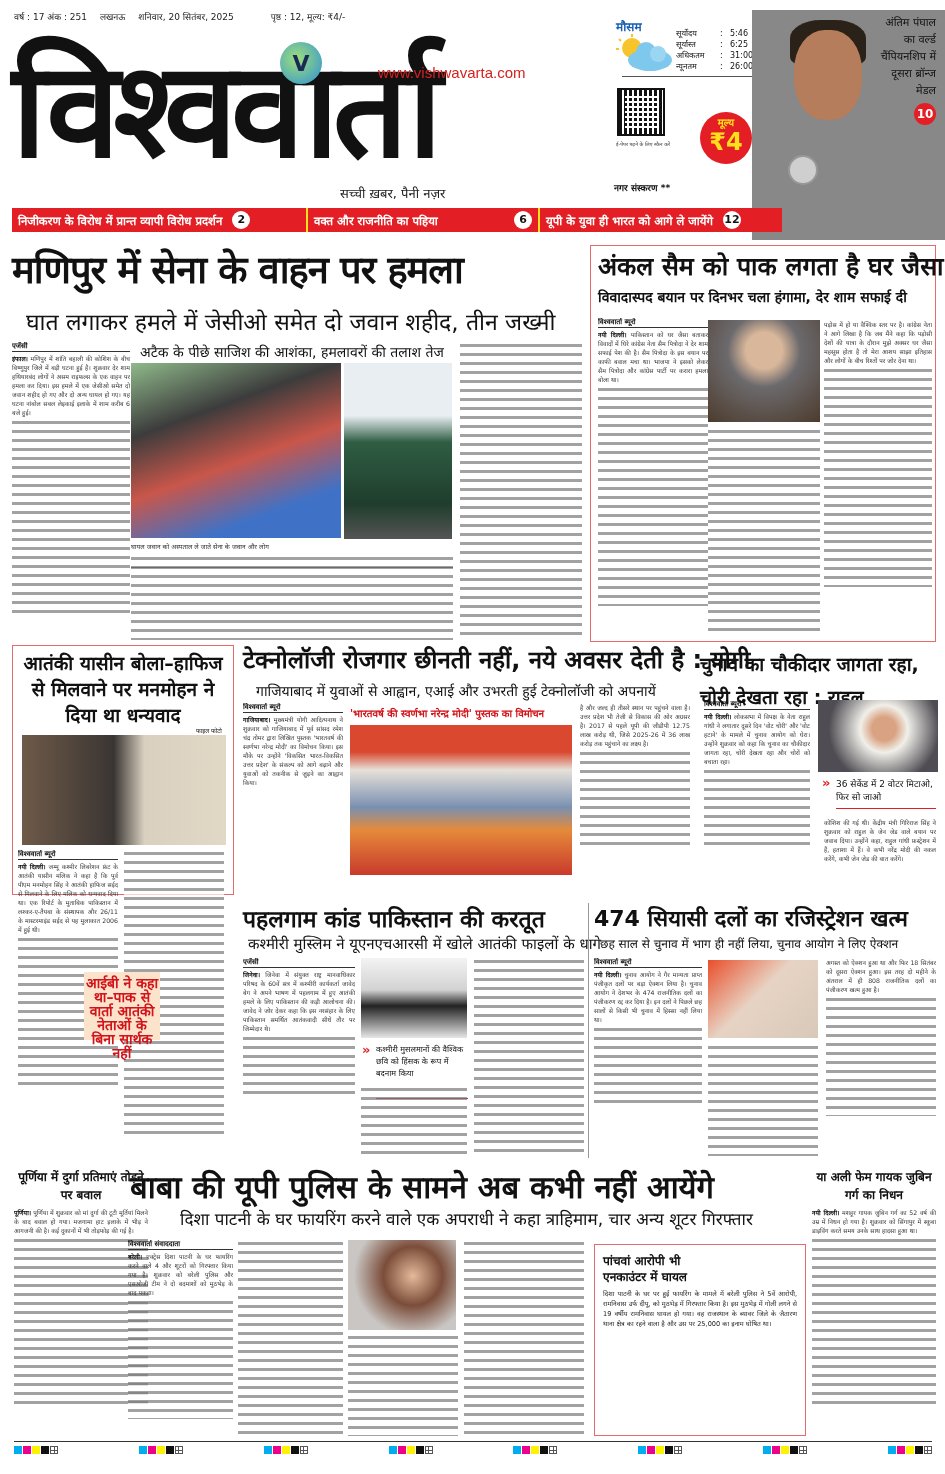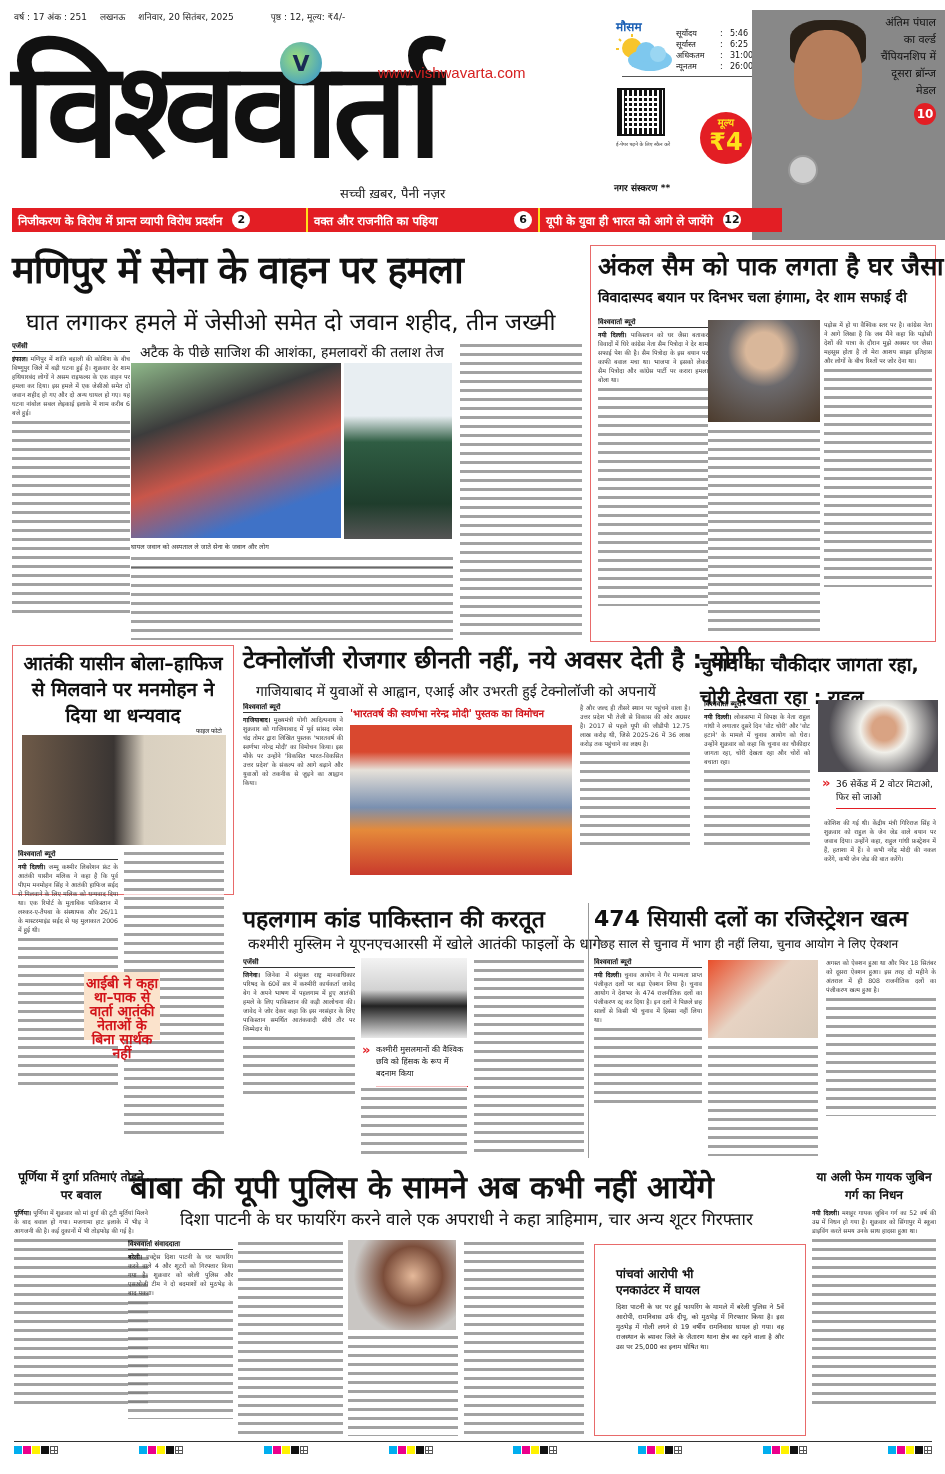--- a/index.html
+++ b/index.html
@@ -214,21 +214,21 @@
 <h1 class="abs" style="left:243px;top:905px;font-size:23px;line-height:28px;white-space:nowrap">पहलगाम कांड पाकिस्तान की करतूत</h1>
 <h2 class="abs" style="left:248px;top:935px;font-size:15px;line-height:18px;font-weight:normal;white-space:nowrap">कश्मीरी मुस्लिम ने यूएनएचआरसी में खोले आतंकी फाइलों के धागे</h2>
 <div class="abs col" style="left:243px;top:958px;width:112px;height:198px">
   <div class="by">एजेंसी</div>
   <span class="dl">जिनेवा।</span>
   <span>जिनेवा में संयुक्त राष्ट्र मानवाधिकार परिषद के 60वें सत्र में कश्मीरी कार्यकर्ता जावेद बेग ने अपने भाषण में पहलगाम में हुए आतंकी हमले के लिए पाकिस्तान की कड़ी आलोचना की। जावेद ने जोर देकर कहा कि इस नरसंहार के लिए पाकिस्तान समर्थित आतंकवादी सीधे तौर पर जिम्मेदार थे।</span>
   <div class="lines" style="height:60px;margin-top:2px"></div>
 </div>
 <div class="abs photo" style="left:361px;top:958px;width:106px;height:80px;background:linear-gradient(180deg,#f3f3f3 0,#d2d2d2 40%,#222 60%,#e7e7e7 100%)"></div>
 <div class="abs" style="left:362px;top:1042px;font-size:13px;color:#e31e24;font-weight:bold">»</div>
-<div class="abs" style="left:376px;top:1044px;width:92px;font-size:8px;line-height:12px;border-bottom:1.5px solid #e31e24;padding-bottom:6px">कश्मीरी मुसलमानों की वैश्विक छवि को हिंसक के रूप में बदनाम किया</div>
+<div class="abs" style="left:376px;top:1044px;width:92px;font-size:8px;line-height:12px;border-bottom:1.5px solid #e31e24;padding-bottom:18px">कश्मीरी मुसलमानों की वैश्विक छवि को हिंसक के रूप में बदनाम किया</div>
 <div class="abs col lines" style="left:361px;top:1086px;width:106px;height:70px"></div>
 <div class="abs col lines" style="left:474px;top:958px;width:110px;height:198px"></div>
 
 <div class="abs vline" style="left:588px;top:903px;height:255px"></div>
 <h1 class="abs" style="left:594px;top:905px;font-size:22px;line-height:28px;white-space:nowrap">474 सियासी दलों का रजिस्ट्रेशन खत्म</h1>
 <h2 class="abs" style="left:600px;top:935px;font-size:12px;line-height:18px;font-weight:normal;white-space:nowrap">छह साल से चुनाव में भाग ही नहीं लिया, चुनाव आयोग ने लिए ऐक्शन</h2>
 <div class="abs col" style="left:594px;top:958px;width:108px;height:198px">
   <div class="by">विश्ववार्ता ब्यूरो</div>
   <span class="dl">नयी दिल्ली।</span>
   <span>चुनाव आयोग ने गैर मान्यता प्राप्त पंजीकृत दलों पर बड़ा ऐक्शन लिया है। चुनाव आयोग ने देशभर के 474 राजनीतिक दलों का पंजीकरण रद्द कर दिया है। इन दलों ने पिछले छह सालों से किसी भी चुनाव में हिस्सा नहीं लिया था।</span>
@@ -253,21 +253,21 @@
 <div class="abs col" style="left:128px;top:1240px;width:105px;height:196px">
   <div class="by">विश्ववार्ता संवाददाता</div>
   <span class="dl">बरेली।</span>
   <span>एक्ट्रेस दिशा पाटनी के घर फायरिंग करने वाले 4 और शूटरों को गिरफ्तार किया गया है। शुक्रवार को बरेली पुलिस और एसओजी टीम ने दो बदमाशों को मुठभेड़ के बाद पकड़ा।</span>
   <div class="lines" style="height:120px;margin-top:2px"></div>
 </div>
 <div class="abs col lines" style="left:238px;top:1240px;width:105px;height:196px"></div>
 <div class="abs photo" style="left:348px;top:1240px;width:108px;height:90px;background:radial-gradient(circle at 60% 40%,#e5b99a 0,#7b4d3a 35%,#c9c6c3 70%)"></div>
 <div class="abs col lines" style="left:348px;top:1334px;width:110px;height:102px"></div>
 <div class="abs col lines" style="left:464px;top:1240px;width:120px;height:196px"></div>
-<div class="abs redbox" style="left:594px;top:1244px;width:212px;height:192px;padding:21px">
+<div class="abs redbox" style="left:594px;top:1244px;width:212px;height:192px;padding:8px">
   <h3 style="font-size:12px;line-height:16px;width:120px">पांचवां आरोपी भी एनकाउंटर में घायल</h3>
   <div class="col" style="font-size:6.6px;line-height:10px;color:#222;margin-top:4px;height:140px">दिशा पाटनी के घर पर हुई फायरिंग के मामले में बरेली पुलिस ने 5वें आरोपी, रामनिवास उर्फ दीपू, को मुठभेड़ में गिरफ्तार किया है। इस मुठभेड़ में गोली लगने से 19 वर्षीय रामनिवास घायल हो गया। वह राजस्थान के ब्यावर जिले के जैतारण थाना क्षेत्र का रहने वाला है और उस पर 25,000 का इनाम घोषित था।</div>
 </div>
 
 <h3 class="abs" style="left:812px;top:1168px;width:124px;font-size:12px;line-height:18px;text-align:center">या अली फेम गायक जुबिन गर्ग का निधन</h3>
 <div class="abs col" style="left:812px;top:1208px;width:124px;height:228px">
   <span class="dl">नयी दिल्ली।</span>
   <span>मशहूर गायक जुबिन गर्ग का 52 वर्ष की उम्र में निधन हो गया है। शुक्रवार को सिंगापुर में स्कूबा डाइविंग करते समय उनके साथ हादसा हुआ था।</span>
   <div class="lines" style="height:170px;margin-top:2px"></div>
 </div>

